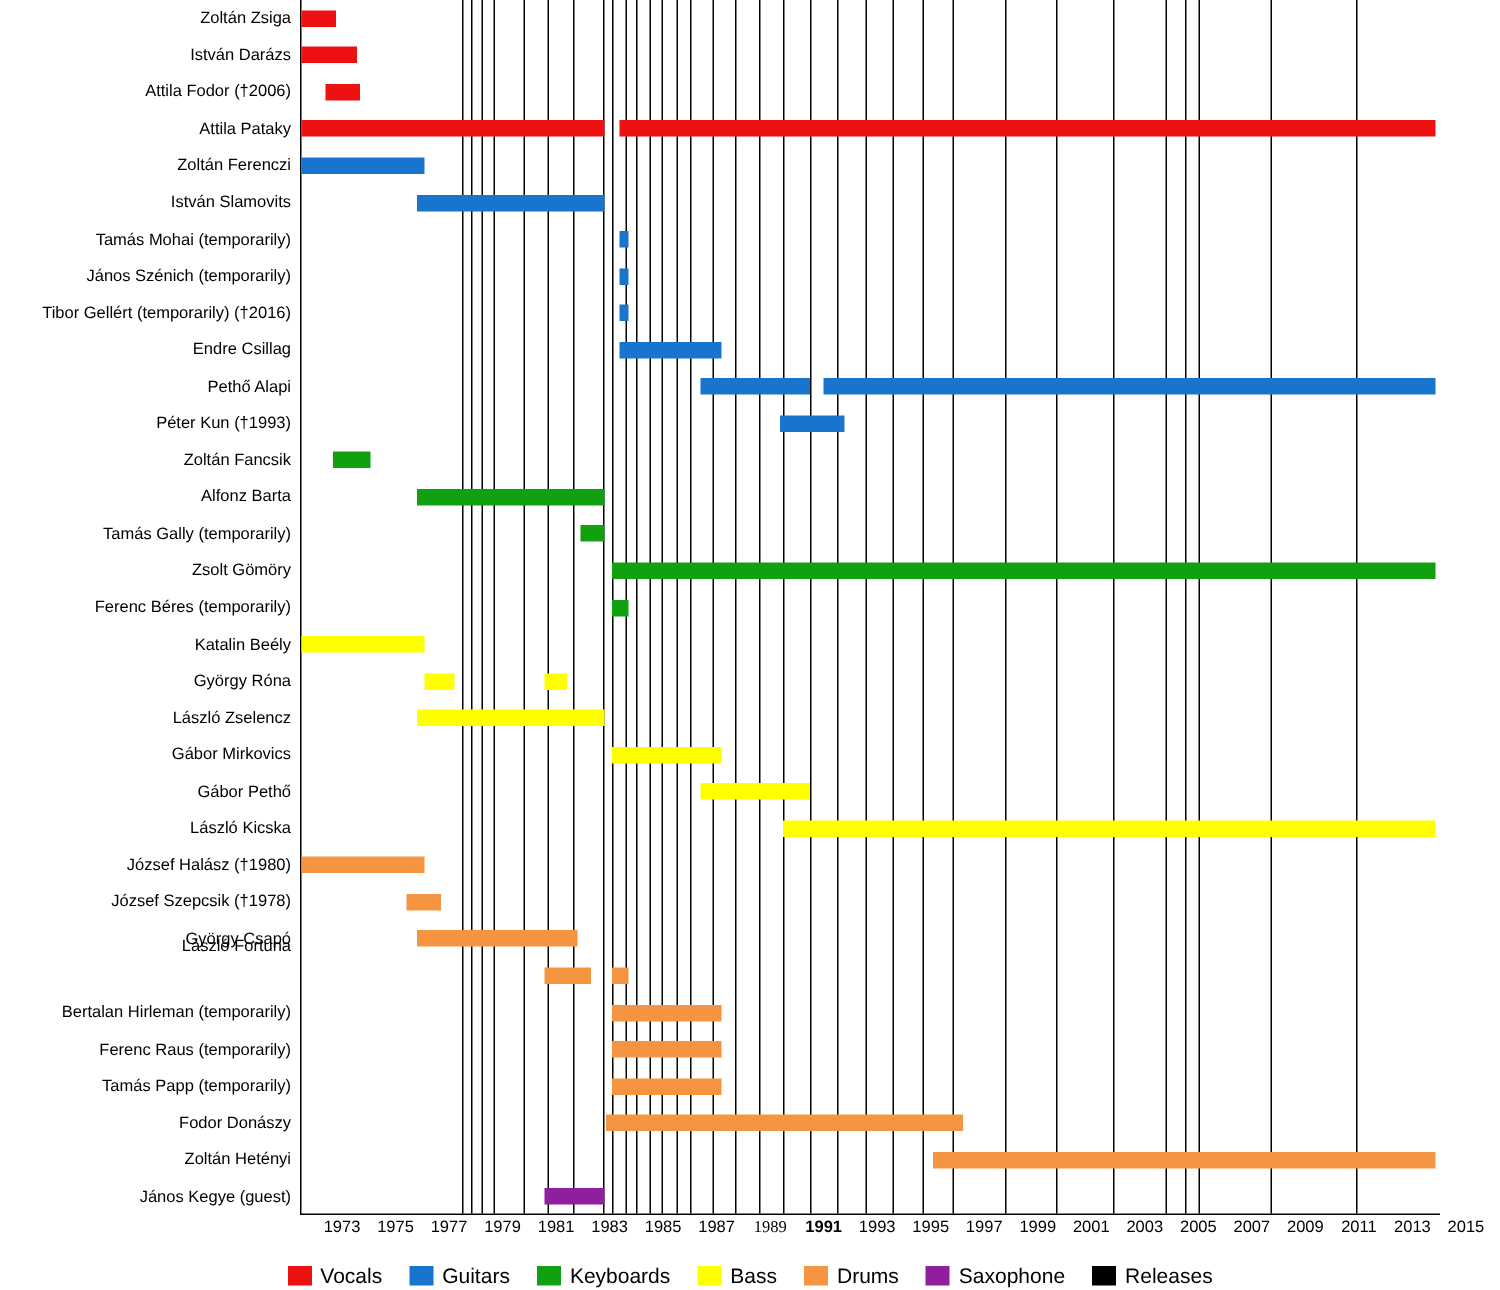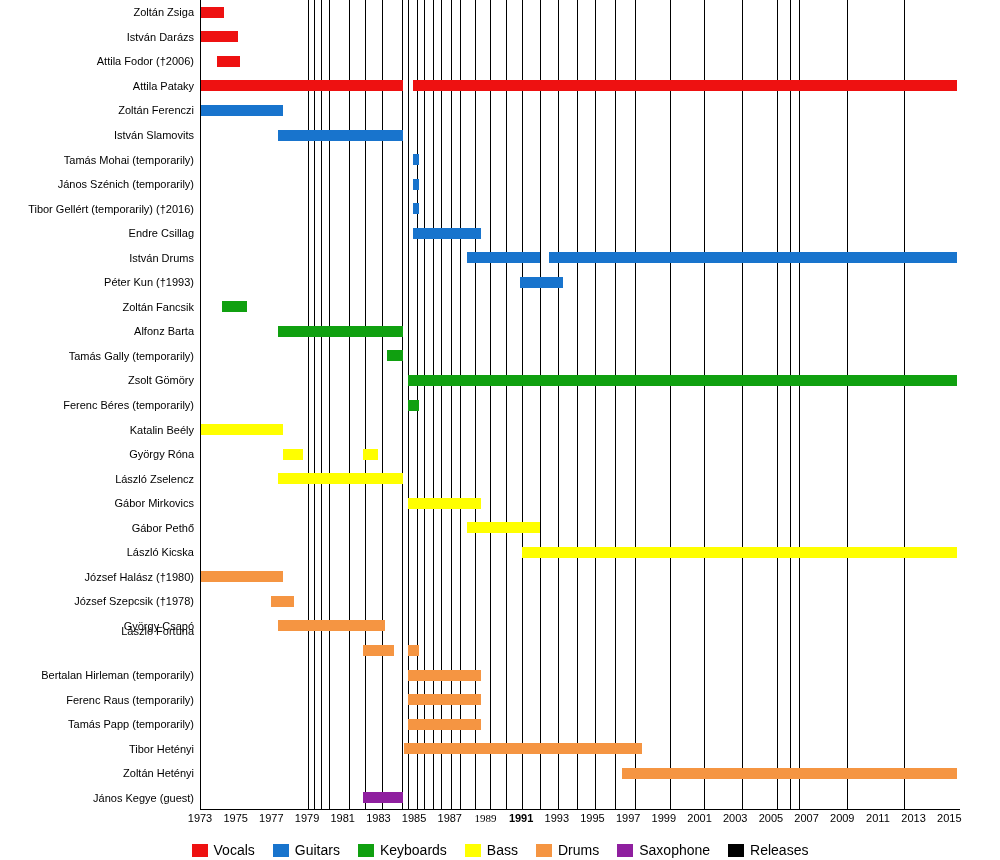--- a/index.html
+++ b/index.html
@@ -66,20 +66,21 @@
     width: 760px;
     height: 22px;
   }
   .tick-label {
     position: absolute;
     top: 2px;
     font-size: 11px;
     color: #000000;
     transform: translateX(-50%);
     white-space: nowrap;
+    margin-left: 28px;
   }
   
   .legend {
     position: absolute;
     left: 0;
     top: 840px;
     width: 1000px;
     height: 20px;
     display: flex;
     justify-content: center;
@@ -110,41 +111,41 @@
       <div class="row-label" style="top: 6.27273px;">Zoltán Zsiga</div>
       <div class="row-label" style="top: 30.8182px;">István Darázs</div>
       <div class="row-label" style="top: 55.3636px;">Attila Fodor (†2006)</div>
       <div class="row-label" style="top: 79.9091px;">Attila Pataky</div>
       <div class="row-label" style="top: 104.455px;">Zoltán Ferenczi</div>
       <div class="row-label" style="top: 129px; margin-left: 31px;">István Slamovits</div>
       <div class="row-label" style="top: 153.545px;">Tamás Mohai (temporarily)</div>
       <div class="row-label" style="top: 178.091px;">János Szénich (temporarily)</div>
       <div class="row-label" style="top: 202.636px;">Tibor Gellért (temporarily) (†2016)</div>
       <div class="row-label" style="top: 227.182px;">Endre Csillag</div>
-      <div class="row-label" style="top: 251.727px;">István Drums</div>
+      <div class="row-label" style="top: 251.727px;">Pethő Alapi</div>
       <div class="row-label" style="top: 276.273px;">Péter Kun (†1993)</div>
       <div class="row-label" style="top: 300.818px;">Zoltán Fancsik</div>
       <div class="row-label" style="top: 325.364px;">Alfonz Barta</div>
       <div class="row-label" style="top: 349.909px;">Tamás Gally (temporarily)</div>
       <div class="row-label" style="top: 374.455px;">Zsolt Gömöry</div>
       <div class="row-label" style="top: 399px;">Ferenc Béres (temporarily)</div>
       <div class="row-label" style="top: 423.545px;">Katalin Beély</div>
       <div class="row-label" style="top: 448.091px;">György Róna</div>
       <div class="row-label" style="top: 472.636px;">László Zselencz</div>
       <div class="row-label" style="top: 497.182px;">Gábor Mirkovics</div>
       <div class="row-label" style="top: 521.727px;">Gábor Pethő</div>
       <div class="row-label" style="top: 546.273px;">László Kicska</div>
       <div class="row-label" style="top: 570.818px;">József Halász (†1980)</div>
       <div class="row-label" style="top: 595.364px;">József Szepcsik (†1978)</div>
       <div class="row-label" style="top: 619.909px;">György Csapó</div>
       <div class="row-label" style="top: 625px;">László Fortuna</div>
       <div class="row-label" style="top: 669px;">Bertalan Hirleman (temporarily)</div>
       <div class="row-label" style="top: 693.545px;">Ferenc Raus (temporarily)</div>
       <div class="row-label" style="top: 718.091px;">Tamás Papp (temporarily)</div>
-      <div class="row-label" style="top: 742.636px;">Tibor Hetényi</div>
+      <div class="row-label" style="top: 742.636px;">Fodor Donászy</div>
       <div class="row-label" style="top: 767.182px;">Zoltán Hetényi</div>
       <div class="row-label" style="top: 791.727px;">János Kegye (guest)</div>
     </div>
   <div class="plot" id="plot">
       <div class="release-line" style="left: 107.042px; background: rgb(0, 0, 0);"></div>
       <div class="release-line" style="left: 113.286px; background: rgb(0, 0, 0);"></div>
       <div class="release-line" style="left: 120.423px; background: rgb(0, 0, 0);"></div>
       <div class="release-line" style="left: 128.451px; background: rgb(0, 0, 0);"></div>
       <div class="release-line" style="left: 148.075px; background: rgb(0, 0, 0);"></div>
       <div class="release-line" style="left: 164.131px; background: rgb(0, 0, 0);"></div>

